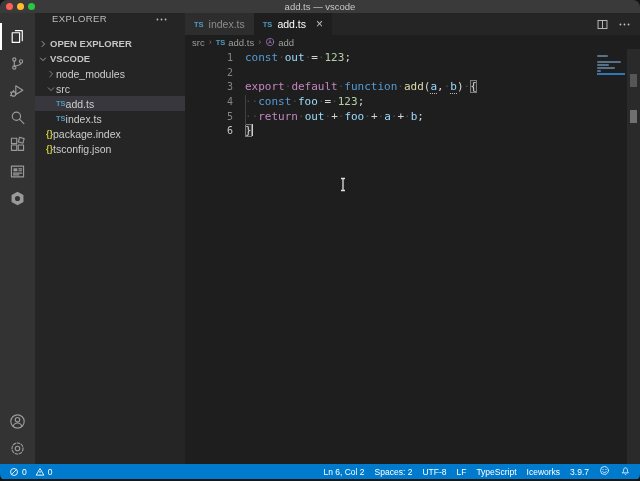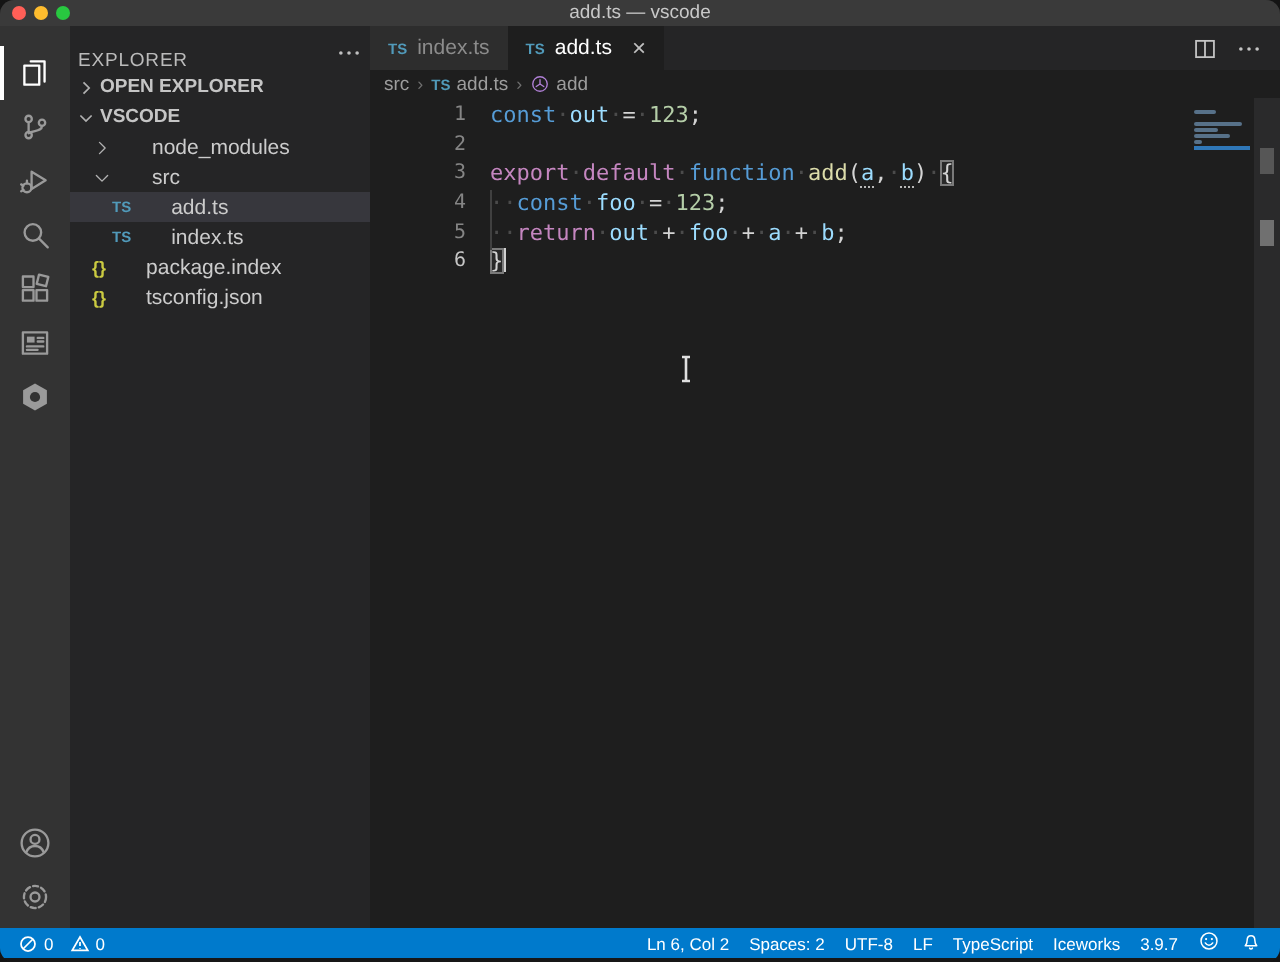--- a/index.html
+++ b/index.html
@@ -17,30 +17,30 @@
 
   
   .activitybar{flex:0 0 35px;background:var(--c-activity,#333333);display:flex;flex-direction:column;padding-top:10px;}
   .ab-item{height:27px;width:35px;display:flex;align-items:center;justify-content:center;color:#9a9a9a;cursor:pointer;}
   .ab-item.active{color:#ffffff;box-shadow:inset 2px 0 0 #ffffff;}
   .ab-item svg{width:17px;height:17px;}
   .ab-bottom{margin-top:auto;padding-bottom:2px;display:flex;flex-direction:column;}
 
   
   .sidebar{flex:0 0 150px;background:var(--c-sidebar,#252526);display:flex;flex-direction:column;min-height:0;color:#cccccc;}
-  .sb-header{flex:0 0 23px;display:flex;align-items:flex-end;padding:0 4px;font-size:9.5px;color:#bbbbbb;letter-spacing:.4px;}
+  .sb-header{flex:0 0 23px;display:flex;align-items:flex-start;padding:0 17px;font-size:9.5px;color:#bbbbbb;letter-spacing:.4px;}
   .sb-header .hdots{margin-left:auto;color:#c0c0c0;}
   .sb-header .hdots svg{width:13px;height:13px;}
   .sb-section{flex:0 0 15px;display:flex;align-items:center;font-weight:bold;font-size:9.5px;color:#c5c5c5;padding-left:3px;gap:2px;cursor:pointer;}
   .sb-bottom{margin-top:auto;}
   .sb-bottom .sb-section{flex:0 0 13px;border-top:1px solid rgba(255,255,255,.07);}
   .chev svg{width:10px;height:10px;}
   .chev{display:inline-flex;transform:rotate(0deg);color:#b0b0b0;}
   .chev.exp{transform:rotate(90deg);}
-  .tree-row{height:15px;display:flex;align-items:center;font-size:10.5px;color:#cccccc;gap:20px;cursor:pointer;}
+  .tree-row{height:15px;display:flex;align-items:center;font-size:10.5px;color:#cccccc;gap:0;cursor:pointer;}
   .tree-row.ind1{padding-left:11px;} .tree-row.ind2{padding-left:21px;}
   .tree-row.selected{background:var(--c-selection,#37373d);}
   .ficon{display:inline-block;font-weight:bold;font-family:"Liberation Sans",sans-serif;text-align:center;}
   .ficon.ts{color:var(--c-ts,#519aba);font-size:7.5px;}
   .ficon.json{color:var(--c-json,#cbcb41);font-size:9px;}
 
   
   .editorgroup{flex:1 1 auto;display:flex;flex-direction:column;min-width:0;position:relative;}
   .tabbar{flex:0 0 22px;background:var(--c-tabbar,#252526);display:flex;align-items:stretch;}
   .tabs{display:flex;}

